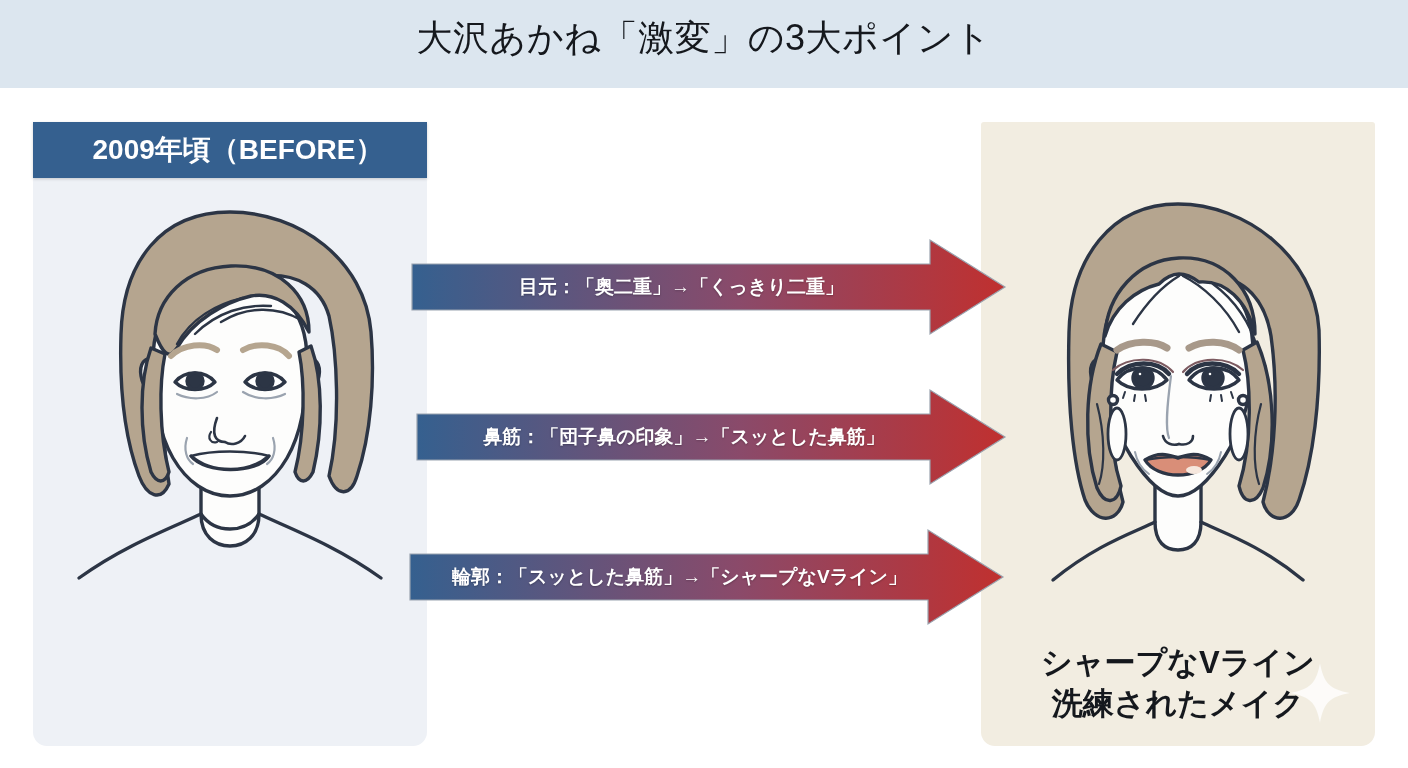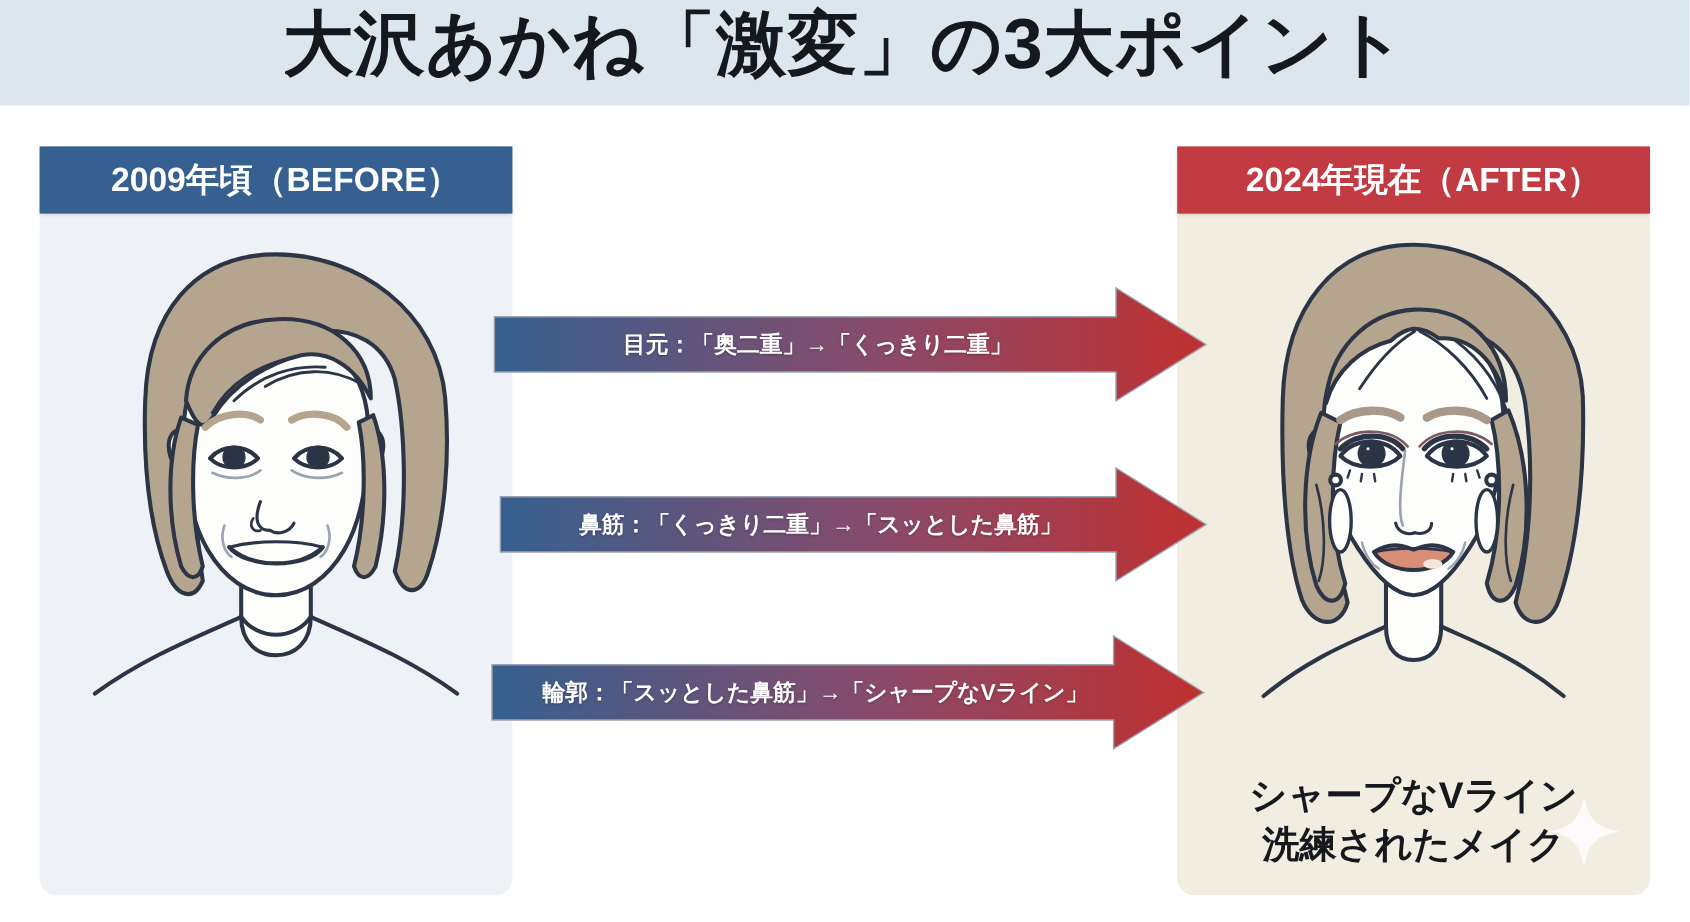--- a/index.html
+++ b/index.html
@@ -18,21 +18,21 @@
   
   #title-band {
     position: absolute; left: 0; top: 0;
     width: 1408px; height: 88px;
     background: #dce6ef;
   }
   #title-text {
     position: absolute; left: 0; top: 0;
     width: 1408px; height: 76px;
     display: flex; align-items: center; justify-content: center;
-    font-size: 59px; font-weight: 700; color: #15181d;
+    font-size: 36px; font-weight: 400; color: #15181d;
     letter-spacing: 0.5px;
     white-space: nowrap;
   }
 
   
   .panel {
     position: absolute;
     border-radius: 3px 3px 14px 14px;
   }
   #panel-before {
@@ -160,21 +160,20 @@
 
         <path d="M14 394 C 58 362 106 344 136 330"></path>
         <path d="M316 394 C 272 362 224 344 194 330"></path>
         <path d="M136 330 C 150 350 180 350 194 330"></path>
       </g>
     </svg>
 
   </div>
 
   <div class="panel" id="panel-after">
-    <div class="panel-header" id="header-after">2024年現在（AFTER）</div>
 
     <svg class="face-art" width="330" height="400" viewBox="0 0 330 400">
       <g fill="none" stroke="#2c3545" stroke-width="3.4" stroke-linecap="round" stroke-linejoin="round">
 
         <path d="M165 20 C 98 20 58 74 56 148 C 54 220 60 280 72 316 C 82 340 104 340 110 318
                  C 96 268 96 210 104 164 C 126 116 166 92 200 92 C 232 94 252 116 258 152
                  C 266 210 262 272 250 318 C 256 340 278 340 286 316 C 300 276 308 216 306 146
                  C 302 72 232 20 165 20 Z" fill="#b5a58f" stroke="#2c3545"></path>
 
         <path d="M142 276 L142 338 C142 358 152 366 165 366 C178 366 188 358 188 338 L188 276" fill="#fdfdfc"></path>
@@ -271,21 +270,21 @@
     <svg width="592" height="98" viewBox="0 0 592 98" preserveAspectRatio="none">
       <defs>
         <linearGradient id="grad2" x1="0" y1="0" x2="1" y2="0">
           <stop offset="0%" stop-color="#35608f"></stop>
           <stop offset="55%" stop-color="#8a4a6a"></stop>
           <stop offset="100%" stop-color="#c0302f"></stop>
         </linearGradient>
       </defs>
       <path d="M2 26 L515 26 L515 2 L590 49 L515 96 L515 72 L2 72 Z" fill="url(#grad2)" stroke="#9aa3af" stroke-width="1.2"></path>
     </svg>
-    <div class="arrow-label">鼻筋：「くっきり二重」→「スッとした鼻筋」</div>
+    <div class="arrow-label">鼻筋：「団子鼻の印象」→「スッとした鼻筋」</div>
   </div>
 
   <div class="arrow" id="arrow-3">
     <svg width="597" height="98" viewBox="0 0 597 98" preserveAspectRatio="none">
       <defs>
         <linearGradient id="grad3" x1="0" y1="0" x2="1" y2="0">
           <stop offset="0%" stop-color="#35608f"></stop>
           <stop offset="55%" stop-color="#8a4a6a"></stop>
           <stop offset="100%" stop-color="#c0302f"></stop>
         </linearGradient>

